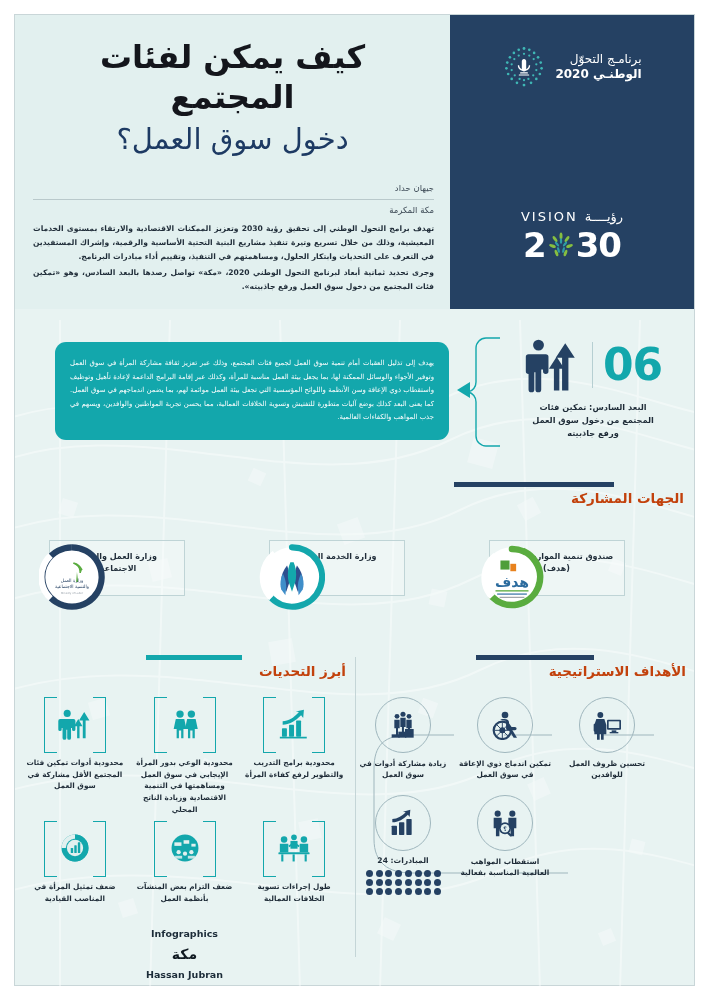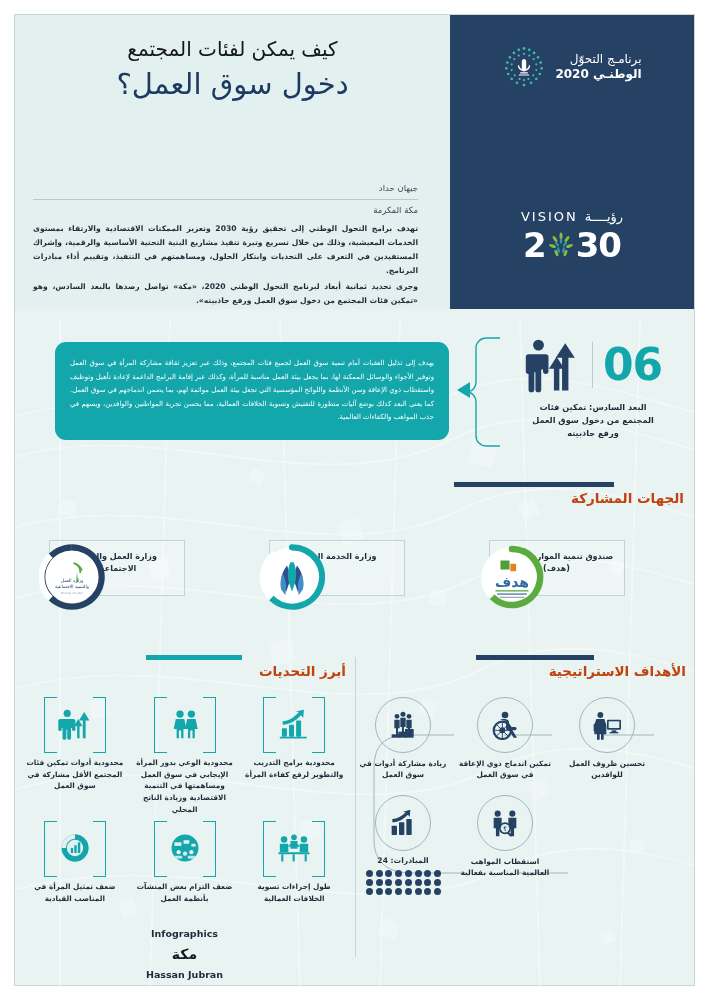--- a/index.html
+++ b/index.html
@@ -42,39 +42,39 @@
     left: 15px; top: 15px;
     width: 679px; height: 294px;
     background: #e2f0ef;
   }
   .header-left {
     position: absolute;
     right: 244px; left: 0; top: 0; bottom: 0;
     padding: 22px 18px 0 18px;
   }
   .title-1 {
-    font-size: 20px;
-    font-weight: normal;
+    font-size: 32px;
+    font-weight: bold;
     color: #14161c;
     text-align: center;
     line-height: 1.25;
     letter-spacing: -.2px;
   }
   .title-2 {
     font-size: 29px;
     font-weight: normal;
     color: #1d3a63;
     text-align: center;
     line-height: 1.25;
     margin-top: 4px;
   }
 
   .byline-wrap {
     position: absolute;
-    right: 32px; left: 18px;
+    right: 16px; left: 18px;
     top: 168px;
   }
   .byline {
     font-size: 8.5px;
     color: #3d4a56;
     text-align: right;
     padding-bottom: 4px;
   }
   .byline-rule {
     height: 1px;

